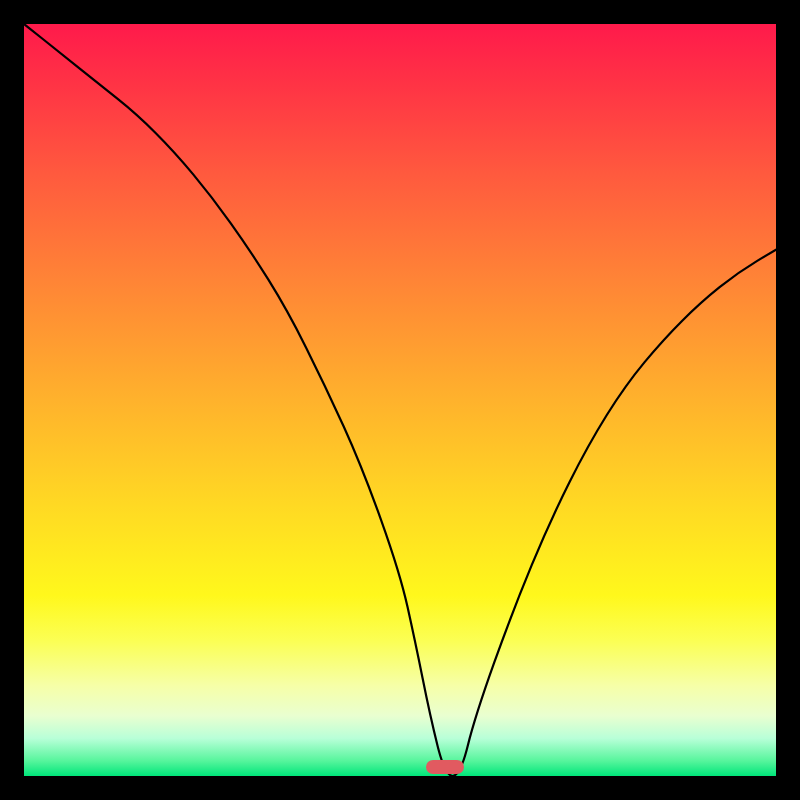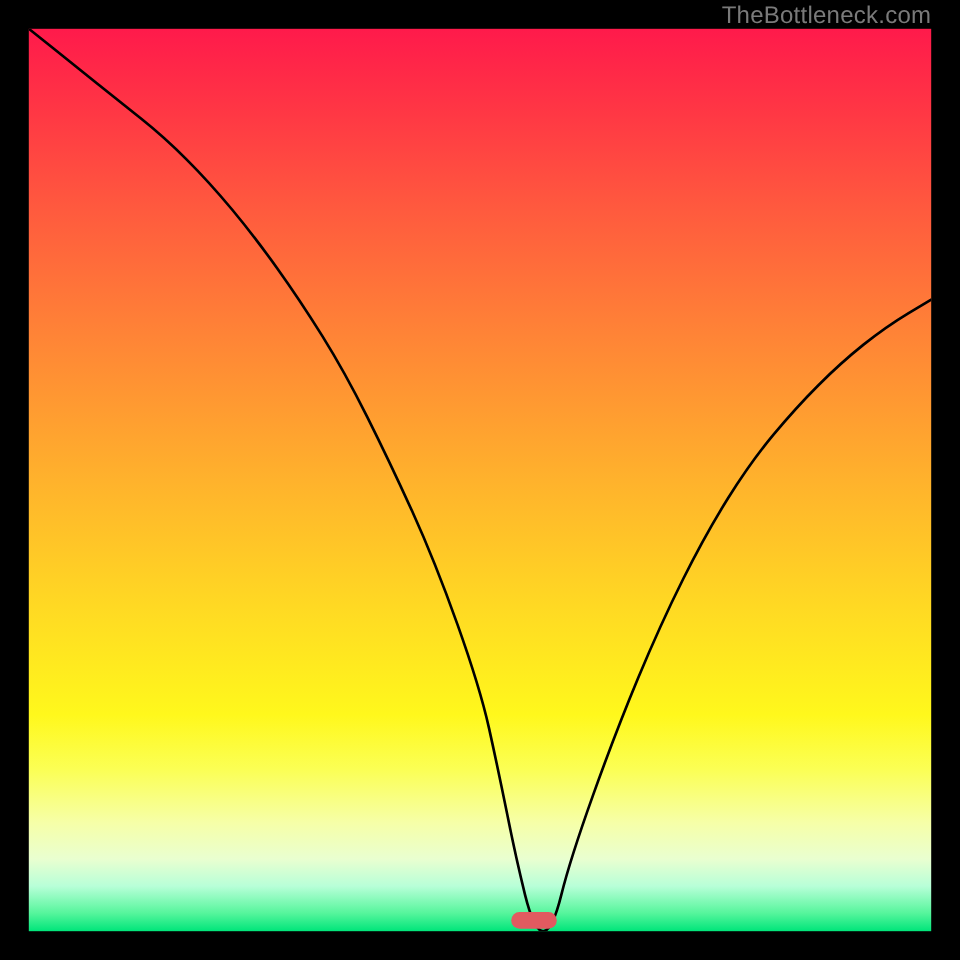--- a/index.html
+++ b/index.html
@@ -61,21 +61,20 @@
   .pill {
     position: absolute;
     background: #e15a60;
     border-radius: 999px;
   }
 </style>
 </head>
 <body>
 
 <div class="frame">
-  <div class="watermark">TheBottleneck.com</div>
 
   <div class="plot">
 
     <svg class="curve" viewBox="0 0 752 752" preserveAspectRatio="none">
       <path fill="none" stroke="#000" stroke-width="2.2" stroke-linecap="round" d="M 0.0 0.0 Q 0.0 0.0 18.8 15.0 Q 37.6 30.1 56.4 45.1 Q 75.2 60.2 94.0 75.2 Q 112.8 90.2 131.6 109.0 Q 150.4 127.8 169.2 150.4 Q 188.0 173.0 206.8 199.3 Q 225.6 225.6 244.4 255.7 Q 263.2 285.8 282.0 323.4 Q 300.8 361.0 319.6 402.3 Q 338.4 443.7 357.2 496.3 Q 376.0 549.0 383.5 582.8 Q 391.0 616.6 398.6 654.2 Q 406.1 691.8 413.6 721.9 Q 421.1 752.0 428.6 752.0 Q 436.2 752.0 443.7 721.9 Q 451.2 691.8 470.0 639.2 Q 488.8 586.6 507.6 541.4 Q 526.4 496.3 545.2 458.7 Q 564.0 421.1 582.8 391.0 Q 601.6 361.0 620.4 338.4 Q 639.2 315.8 658.0 297.0 Q 676.8 278.2 695.6 263.2 Q 714.4 248.2 733.2 236.9 T 752.0 225.6"></path>
     </svg>
 
     <div class="pill" style="width: 37.6px; height: 14px; left: 402.32px; top: 736px; background: rgb(225, 90, 96);"></div>
   </div>
 </div>

